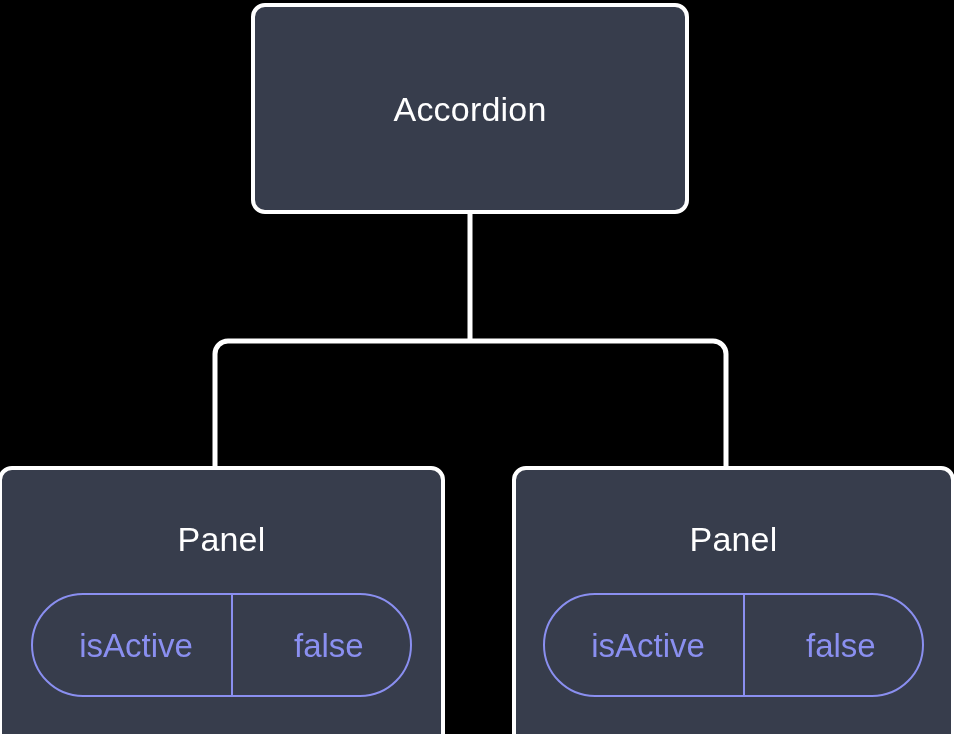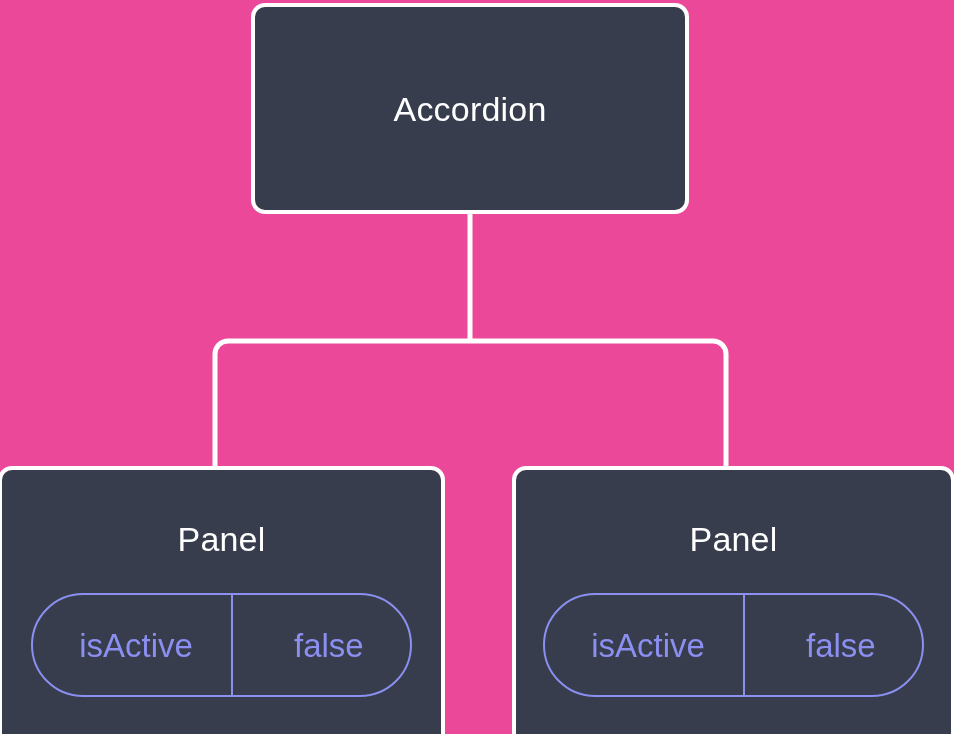--- a/index.html
+++ b/index.html
@@ -9,21 +9,21 @@
   body {
     width: 954px;
     height: 734px;
     overflow: hidden;
     font-family: "Liberation Sans", sans-serif;
   }
   #stage {
     position: relative;
     width: 954px;
     height: 734px;
-    background: #ec4899;
+    background: #000000;
     overflow: hidden;
   }
 
   
   #connectors {
     position: absolute;
     left: 0;
     top: 0;
     width: 954px;
     height: 734px;

